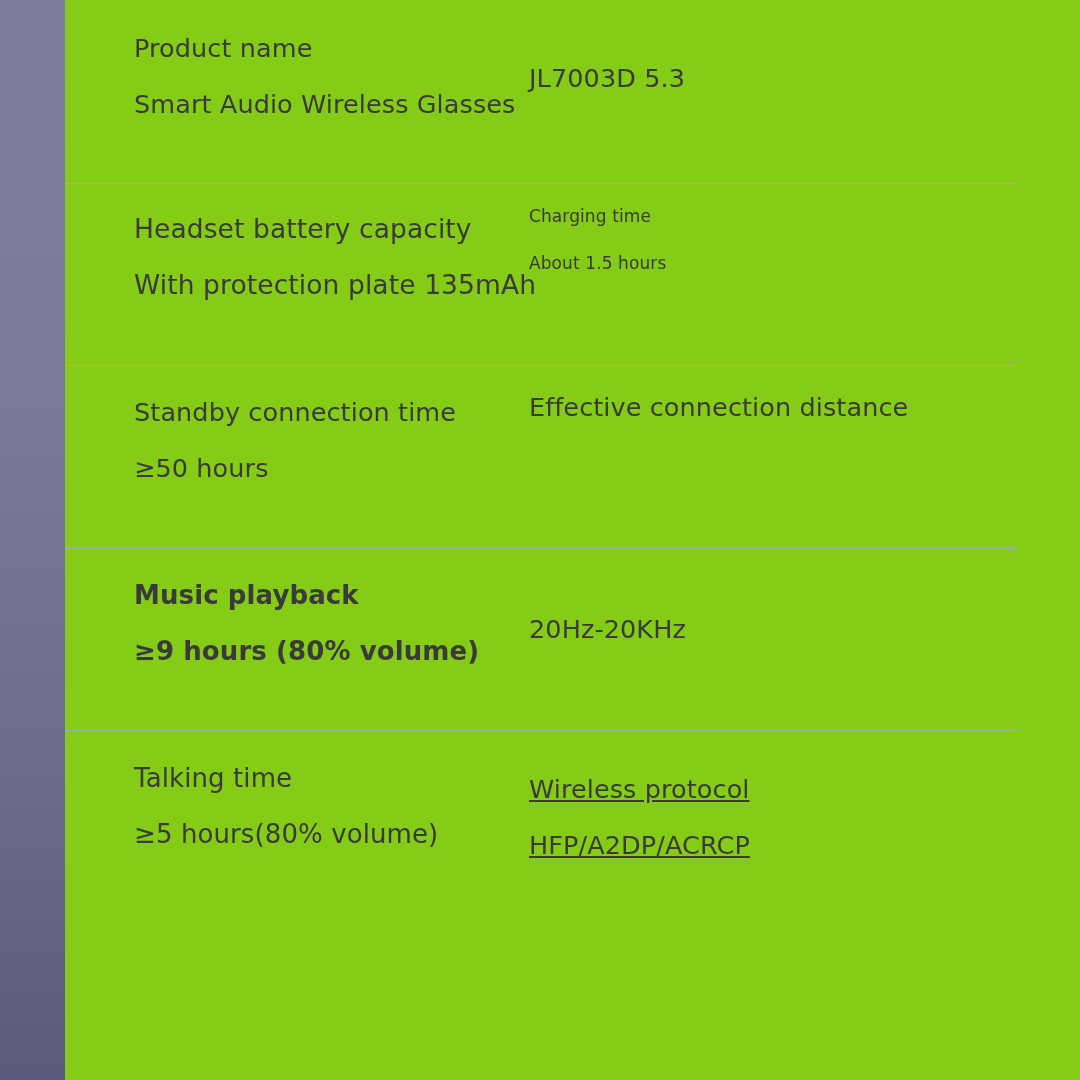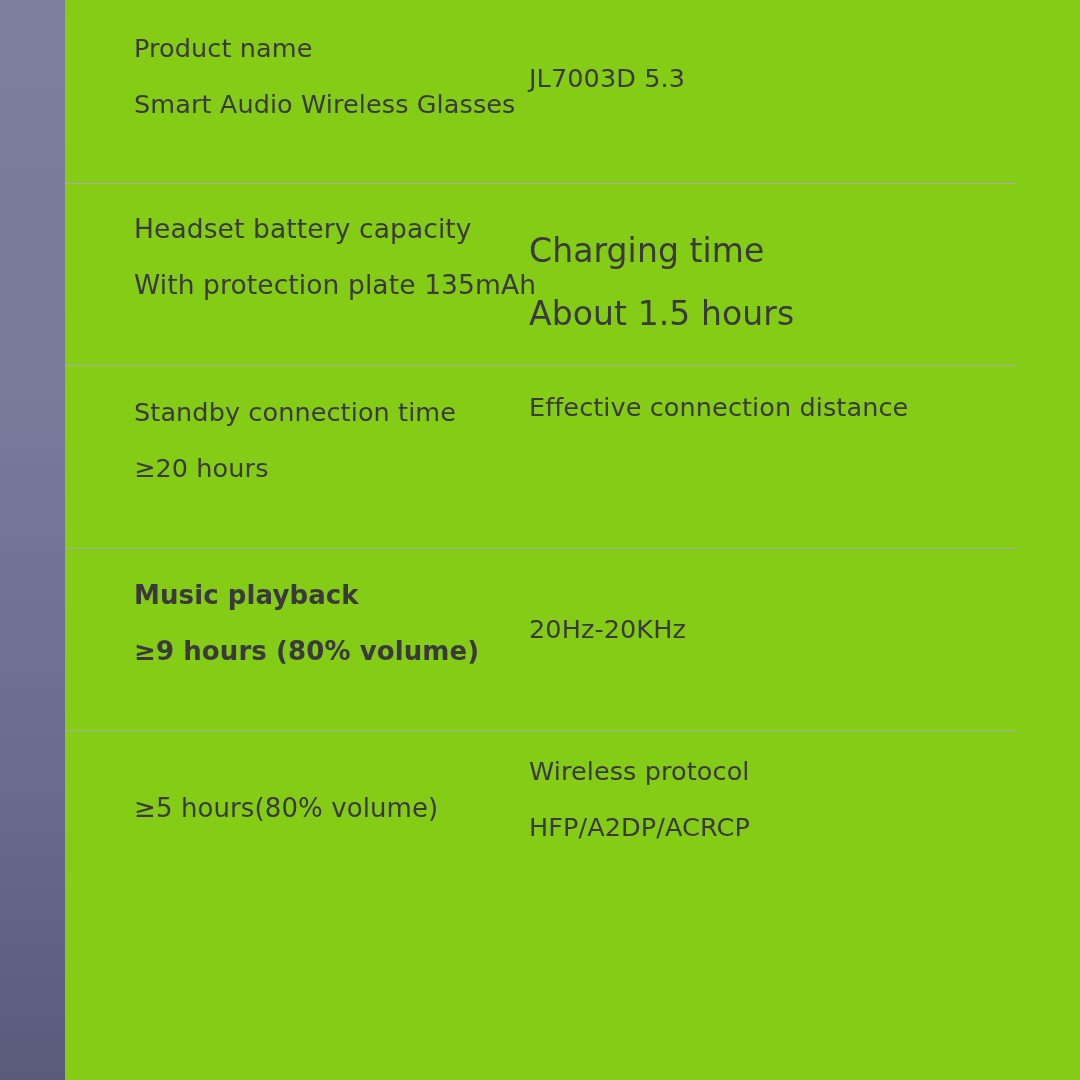--- a/index.html
+++ b/index.html
@@ -88,30 +88,30 @@
     white-space: nowrap;
     line-height: 1.0;
   }
   .spec-value { margin-top: 30px; }
 
   
   .row-1 .col-left  { top: 36px;  font-size: 25.5px; }
   .row-1 .col-right { top: 36px;  font-size: 25.5px; }
 
   .row-2 .col-left  { top: 32px;  font-size: 26.5px; }
-  .row-2 .col-right { top: 50px;  font-size: 33px;   }
+  .row-2 .col-right { top: 24px;  font-size: 17px;   }
 
   .row-3 .col-left  { top: 34px;  font-size: 25.5px; }
   .row-3 .col-right { top: 29px;  font-size: 25.5px; }
 
   .row-4 .col-left  { top: 33px;  font-size: 26px; font-weight: bold;   }
   .row-4 .col-right { top: 38px;  font-size: 25.5px; }
 
   .row-5 .col-left  { top: 34px;  font-size: 26px;   }
-  .row-5 .col-right { top: 28px;  font-size: 25.5px; }
+  .row-5 .col-right { top: 46px;  font-size: 25.5px; text-decoration: underline; }
 
   
   .row-4 .col-right { width: 470px; }
 </style>
 </head>
 <body>
 
 <div id="page">
 
   <div class="side-strip left"></div>
@@ -143,21 +143,21 @@
             <span class="spec-label">Charging time</span>
             <span class="spec-value">About 1.5 hours</span>
           </div>
         </div>
       </div>
 
       <div class="spec-row row-3">
         <div class="spec-row-inner">
           <div class="spec-cell col-left">
             <span class="spec-label">Standby connection time</span>
-            <span class="spec-value">≥20 hours</span>
+            <span class="spec-value">≥50 hours</span>
           </div>
           <div class="spec-cell col-right">
             <span class="spec-label">Effective connection distance</span>
           </div>
         </div>
       </div>
 
       <div class="spec-row row-4">
         <div class="spec-row-inner">
           <div class="spec-cell col-left">
@@ -166,20 +166,21 @@
           </div>
           <div class="spec-cell col-right">
             <span class="spec-value">20Hz-20KHz</span>
           </div>
         </div>
       </div>
 
       <div class="spec-row row-5">
         <div class="spec-row-inner">
           <div class="spec-cell col-left">
+            <span class="spec-label">Talking time</span>
             <span class="spec-value">≥5 hours(80% volume)</span>
           </div>
           <div class="spec-cell col-right">
             <span class="spec-label">Wireless protocol</span>
             <span class="spec-value">HFP/A2DP/ACRCP</span>
           </div>
         </div>
       </div>
 
     </div>

